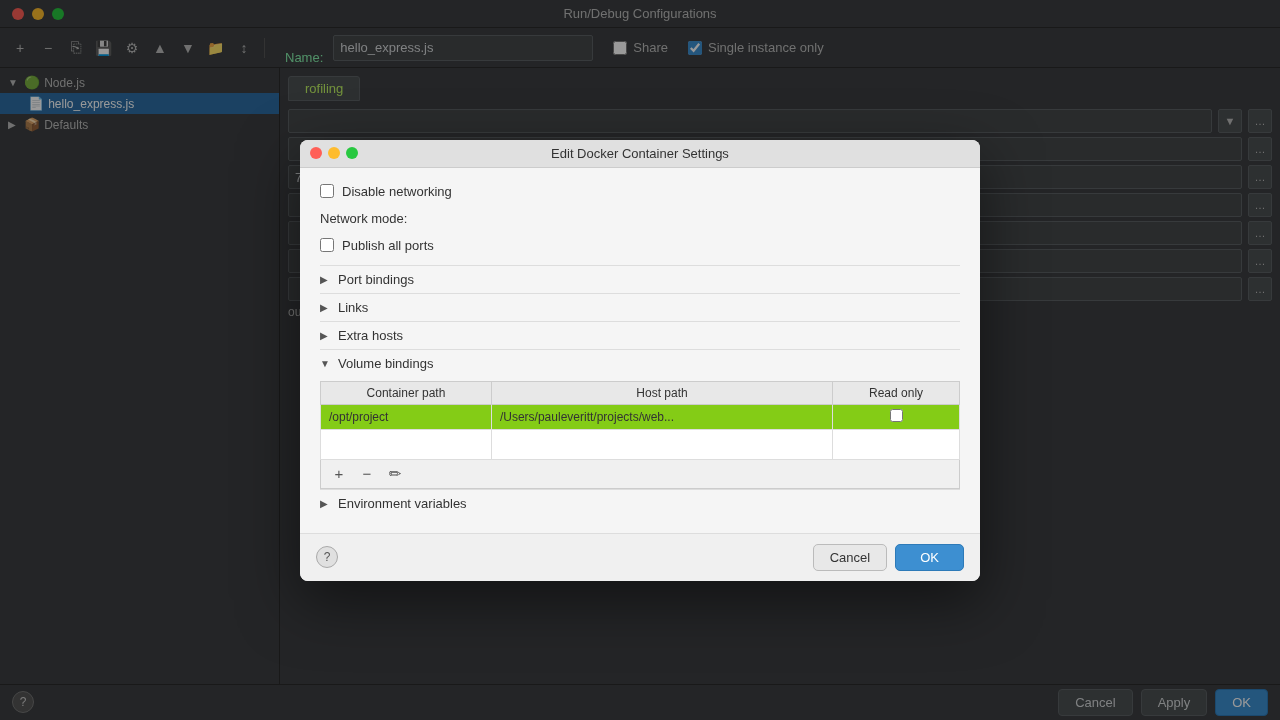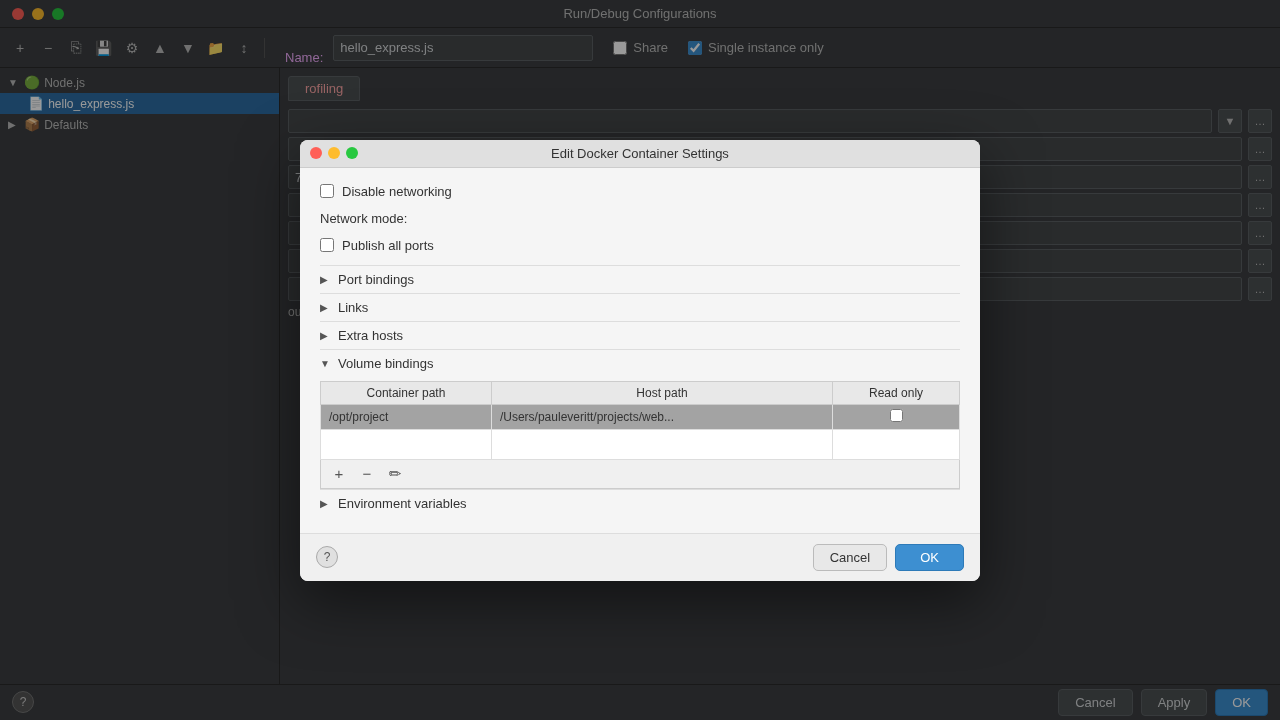--- a/index.html
+++ b/index.html
@@ -69,21 +69,21 @@
       background: transparent;
       border: none;
       color: #bbbbbb;
       cursor: pointer;
       display: flex; align-items: center; justify-content: center;
       font-size: 14px;
       border-radius: 3px;
     }
     .toolbar-sep { width: 1px; height: 20px; background: #555; margin: 0 4px; }
     .name-label {
-      color: #f0abfc;
+      color: #86efac;
       margin-left: 12px;
       margin-right: 6px;
       margin-top: 20px;
     }
     .name-input {
       width: 260px;
       height: 26px;
       background: #45484a;
       border: 1px solid #5c6164;
       color: #d4d7d9;
@@ -144,21 +144,21 @@
       flex: 1;
       background: #3c3f41;
       padding: 8px;
       overflow-y: auto;
     }
     .profiling-tab {
       display: inline-block;
       background: #4c5052;
       border: 1px solid #5c6164;
       padding: 4px 16px;
-      color: #fca5a5;
+      color: #bef264;
       font-size: 13px;
       border-radius: 3px 3px 0 0;
       margin-bottom: 8px;
       cursor: pointer;
     }
     .right-panel-rows {
       display: flex;
       flex-direction: column;
       gap: 4px;
     }
@@ -381,21 +381,21 @@
       font-size: 12px;
       font-weight: normal;
       color: #333;
       text-align: center;
     }
     .vol-table td {
       border: 1px solid #ddd;
       padding: 4px 8px;
       font-size: 12px;
       color: #333;
-      background: #a3a3a3;
+      background: #84cc16;
     }
     .vol-table .read-only-cell {
       text-align: center;
     }
     .vol-checkbox {
       width: 13px; height: 13px;
     }
     .vol-empty-row td {
       height: 30px;
       background: white;

